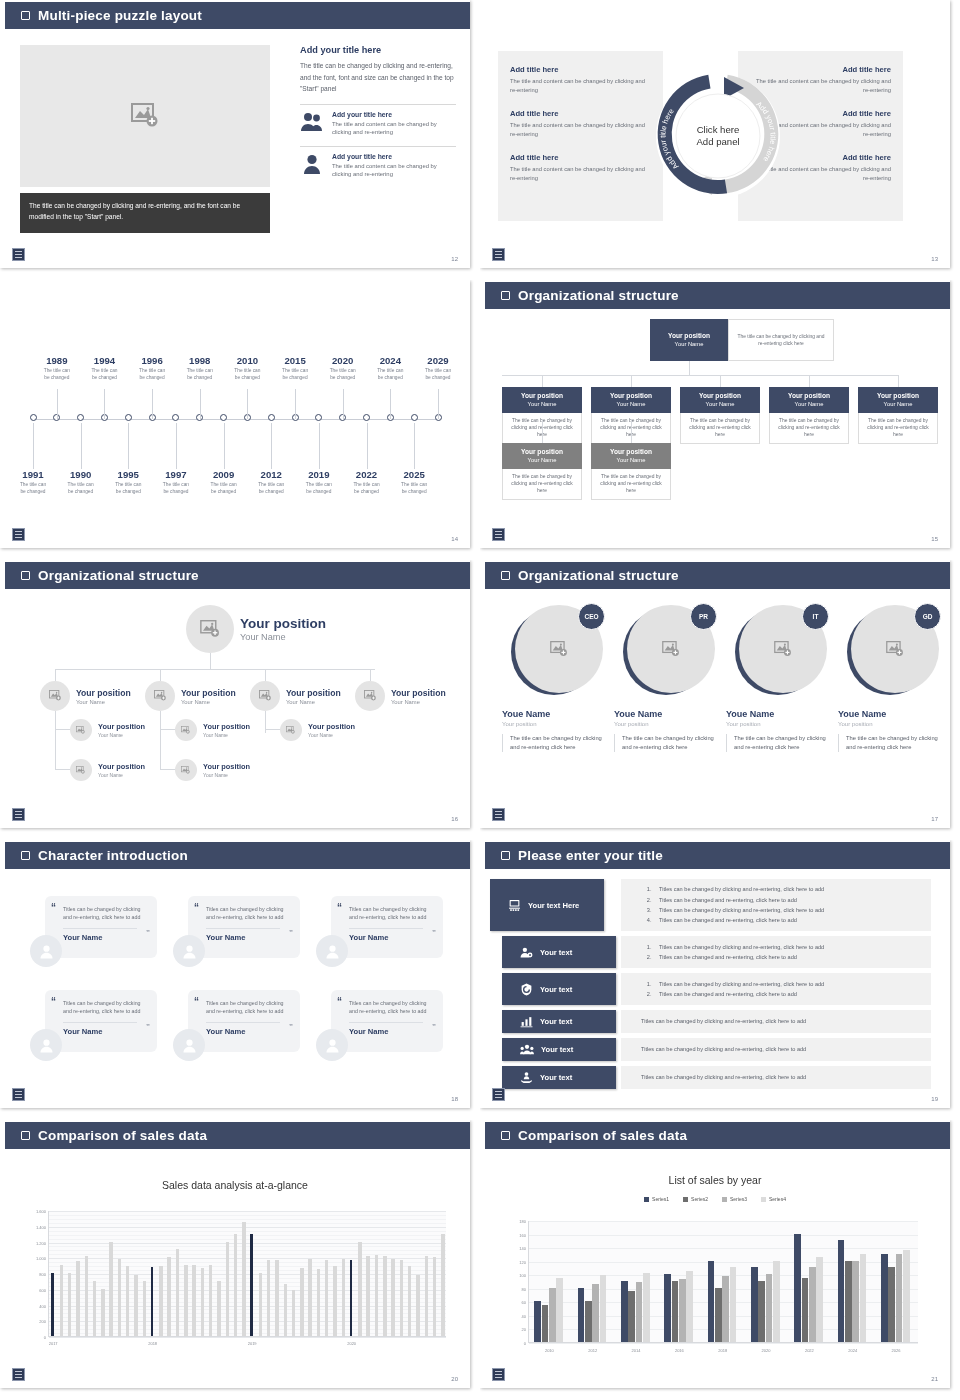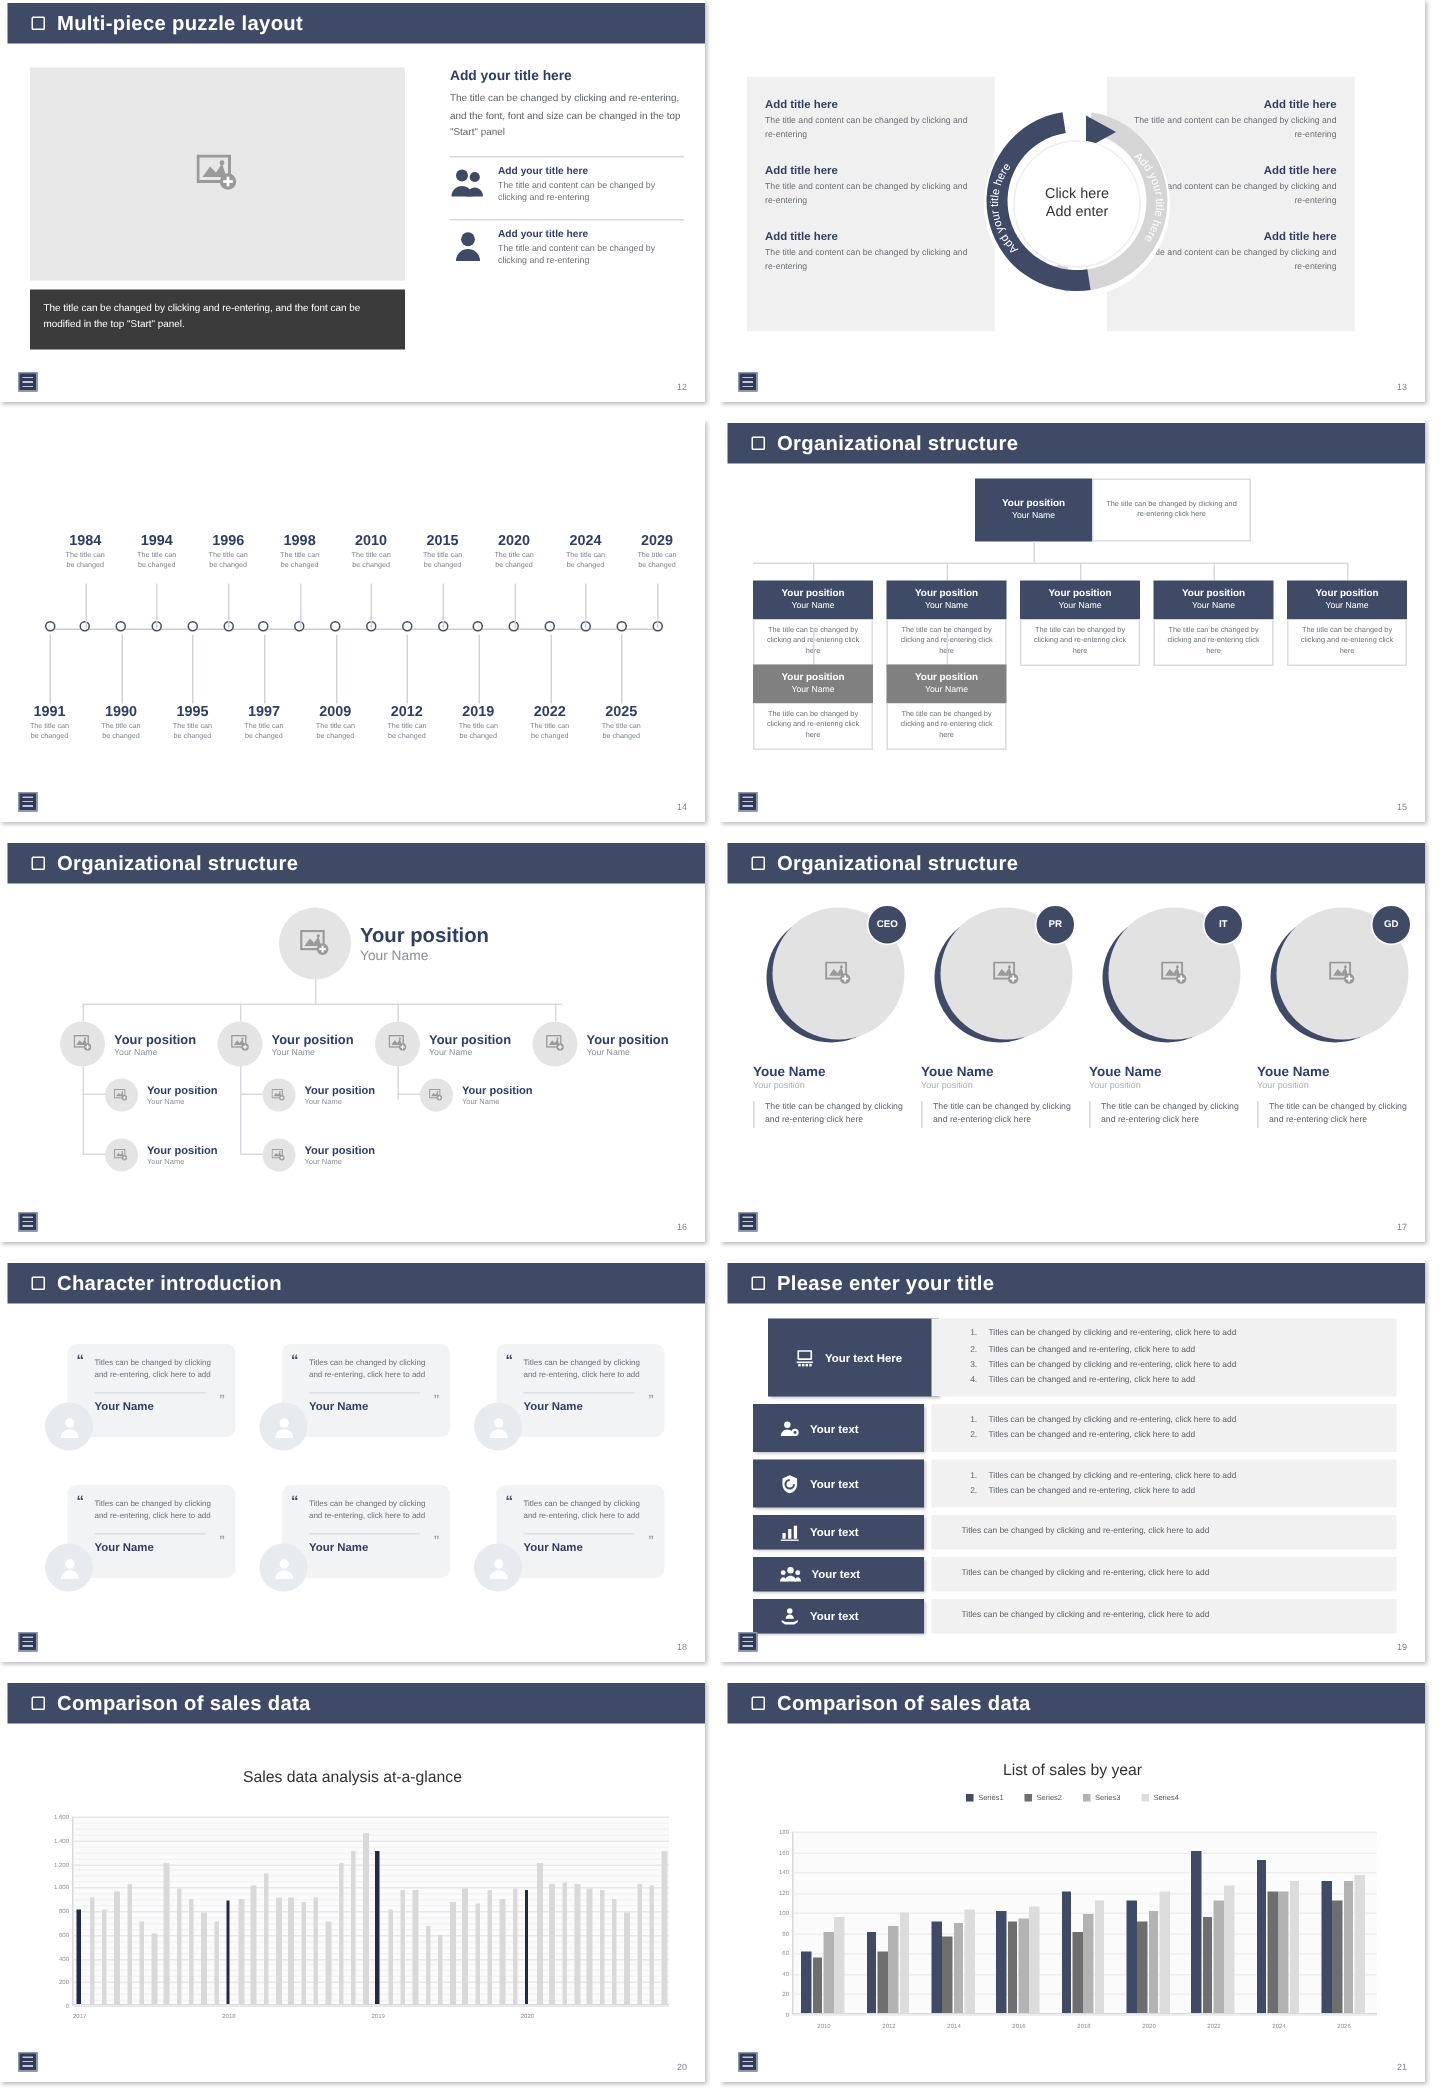--- a/index.html
+++ b/index.html
@@ -196,21 +196,21 @@
         <path d="M70 23 A58 58 0 0 0 70 143 L70 129 A44 44 0 0 1 70 37 Z" fill="#3e4a66" transform="rotate(-9 70 85)"></path>
         <polygon points="76,26 76,48 96,37" fill="#3e4a66"></polygon>
         <circle cx="70" cy="85" r="42" fill="#fff" stroke="#eee" stroke-width="1"></circle>
         <path id="arcL" d="M 38 120 A 40 40 0 0 1 38 50" fill="none"></path>
         <path id="arcR" d="M 102 50 A 40 40 0 0 1 102 120" fill="none"></path>
         <text font-size="7.5" fill="#ffffff" font-family="Liberation Sans, sans-serif"><textPath href="#arcL" startOffset="10%">Add your title here</textPath></text>
         <text font-size="7.5" fill="#ffffff" font-family="Liberation Sans, sans-serif"><textPath href="#arcR" startOffset="8%">Add your title here</textPath></text>
       </svg>
       <div class="s2-ctr">
         <div>Click here</div>
-        <div>Add enter</div>
+        <div>Add panel</div>
       </div>
     </div>
   </div>
   <div class="logo"></div>
   <div class="pnum">13</div>
  </div>
 </div>
 
 <div class="slide">
  <div class="slide-inner">
@@ -235,21 +235,21 @@
             <div class="tl-dot" style="left: 390.353px;"></div>
             <div class="tl-dot" style="left: 414.176px;"></div>
             <div class="tl-dot" style="left: 438px;"></div>
             <div class="tl-stem" style="left: 33px; top: 114px; height: 46px;"></div>
             <div class="tl-lbl" style="left: 33px; top: 160px;">
               <div class="y">1991</div>
               <div class="d">The title can<br> be changed</div>
             </div>
             <div class="tl-stem" style="left: 56.8235px; top: 80px; height: 30px;"></div>
             <div class="tl-lbl" style="left: 56.8235px; top: 46px;">
-              <div class="y">1984</div>
+              <div class="y">1989</div>
               <div class="d">The title can<br> be changed</div>
             </div>
             <div class="tl-stem" style="left: 80.6471px; top: 114px; height: 46px;"></div>
             <div class="tl-lbl" style="left: 80.6471px; top: 160px;">
               <div class="y">1990</div>
               <div class="d">The title can<br> be changed</div>
             </div>
             <div class="tl-stem" style="left: 104.471px; top: 80px; height: 30px;"></div>
             <div class="tl-lbl" style="left: 104.471px; top: 46px;">
               <div class="y">1994</div>
@@ -771,21 +771,21 @@
  </div>
 </div>
 
 <div class="slide">
  <div class="slide-inner">
   <div class="hdr">
     <div class="sq"></div>
     <div class="t">Please enter your title</div>
   </div>
   <div class="body" id="rows-root">
-          <div class="r-btn" style="position: absolute; left: 32px; top: 10px; width: 114px; height: 52px;">
+          <div class="r-btn" style="position: absolute; left: 10px; top: 10px; width: 114px; height: 52px;">
             <span style="display:flex">
               <svg width="13" height="13" viewBox="0 0 24 24" fill="#fff">
                 <rect x="3" y="2" width="18" height="12" rx="1"></rect>
                 <rect x="5" y="4" width="14" height="8" fill="#3e4a66"></rect>
                 <rect x="2" y="16" width="20" height="2"></rect>
                 <rect x="4" y="19" width="3" height="3"></rect>
                 <rect x="8.5" y="19" width="3" height="3"></rect>
                 <rect x="13" y="19" width="3" height="3"></rect>
                 <rect x="17.5" y="19" width="3" height="3"></rect>
               </svg>

